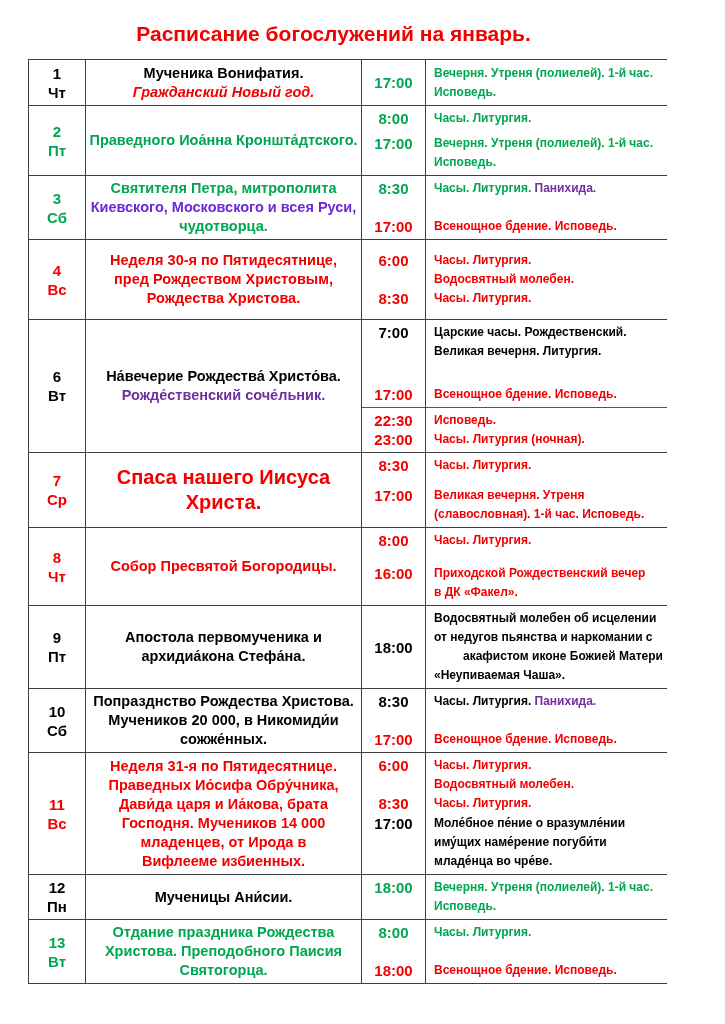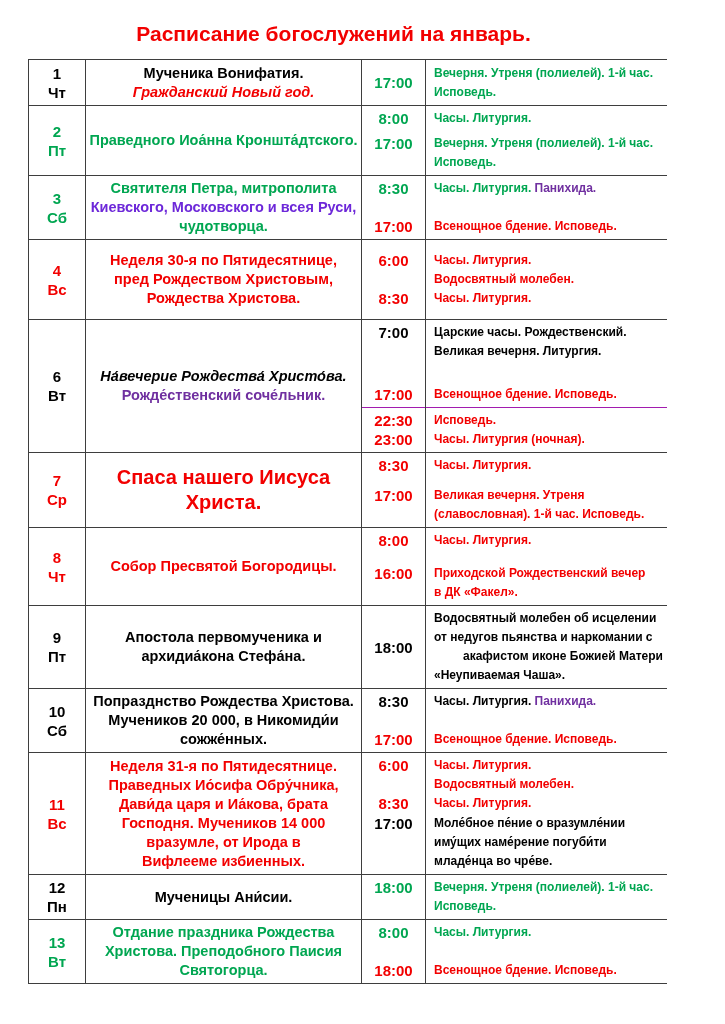--- a/index.html
+++ b/index.html
@@ -150,21 +150,21 @@
             </div>
           </div>
         </div>
   </div>
       <div class="row" style="min-height: 125px;">
     <div class="date-cell" style="color: rgb(0, 0, 0);">
       <div>6</div>
       <div>Вт</div>
     </div>
     <div class="desc-cell">
-          <div class="desc-line" style="color: rgb(0, 0, 0); font-style: italic;">На́вечерие Рождества́ Христо́ва.</div>
+          <div class="desc-line" style="color: rgb(0, 0, 0);">На́вечерие Рождества́ Христо́ва.</div>
           <div class="desc-line" style="color: rgb(112, 48, 160);">Рожде́ственский соче́льник.</div>
         </div>
     <div class="services-cell">
           <div class="svc-block j-between" style="flex: 0 0 87px;">
             <div class="svc-entry">
               <div class="svc-time" style="color: rgb(0, 0, 0);">7:00</div>
               <div class="svc-text">
                 <div class="svc-line"><span style="color: rgb(0, 0, 0);">Царские часы. Рождественский.</span></div>
                 <div class="svc-line"><span style="color: rgb(0, 0, 0);">Великая вечерня. Литургия.</span></div>
               </div>
@@ -298,21 +298,21 @@
       <div class="row" style="min-height: 122px;">
     <div class="date-cell" style="color: rgb(242, 0, 0);">
       <div>11</div>
       <div>Вс</div>
     </div>
     <div class="desc-cell">
           <div class="desc-line" style="color: rgb(242, 0, 0);">Неделя 31-я по Пятидесятнице.</div>
           <div class="desc-line" style="color: rgb(242, 0, 0);">Праведных Ио́сифа Обру́чника,</div>
           <div class="desc-line" style="color: rgb(242, 0, 0);">Дави́да царя и Иа́кова, брата</div>
           <div class="desc-line" style="color: rgb(242, 0, 0);">Господня. Мучеников 14 000</div>
-          <div class="desc-line" style="color: rgb(242, 0, 0);">вразумле, от Ирода в</div>
+          <div class="desc-line" style="color: rgb(242, 0, 0);">младенцев, от Ирода в</div>
           <div class="desc-line" style="color: rgb(242, 0, 0);">Вифлееме избиенных.</div>
         </div>
     <div class="services-cell">
           <div class="svc-block j-start">
             <div class="svc-entry">
               <div class="svc-time" style="color: rgb(242, 0, 0);">6:00</div>
               <div class="svc-text">
                 <div class="svc-line"><span style="color: rgb(242, 0, 0);">Часы. Литургия.</span></div>
                 <div class="svc-line"><span style="color: rgb(242, 0, 0);">Водосвятный молебен.</span></div>
               </div>

